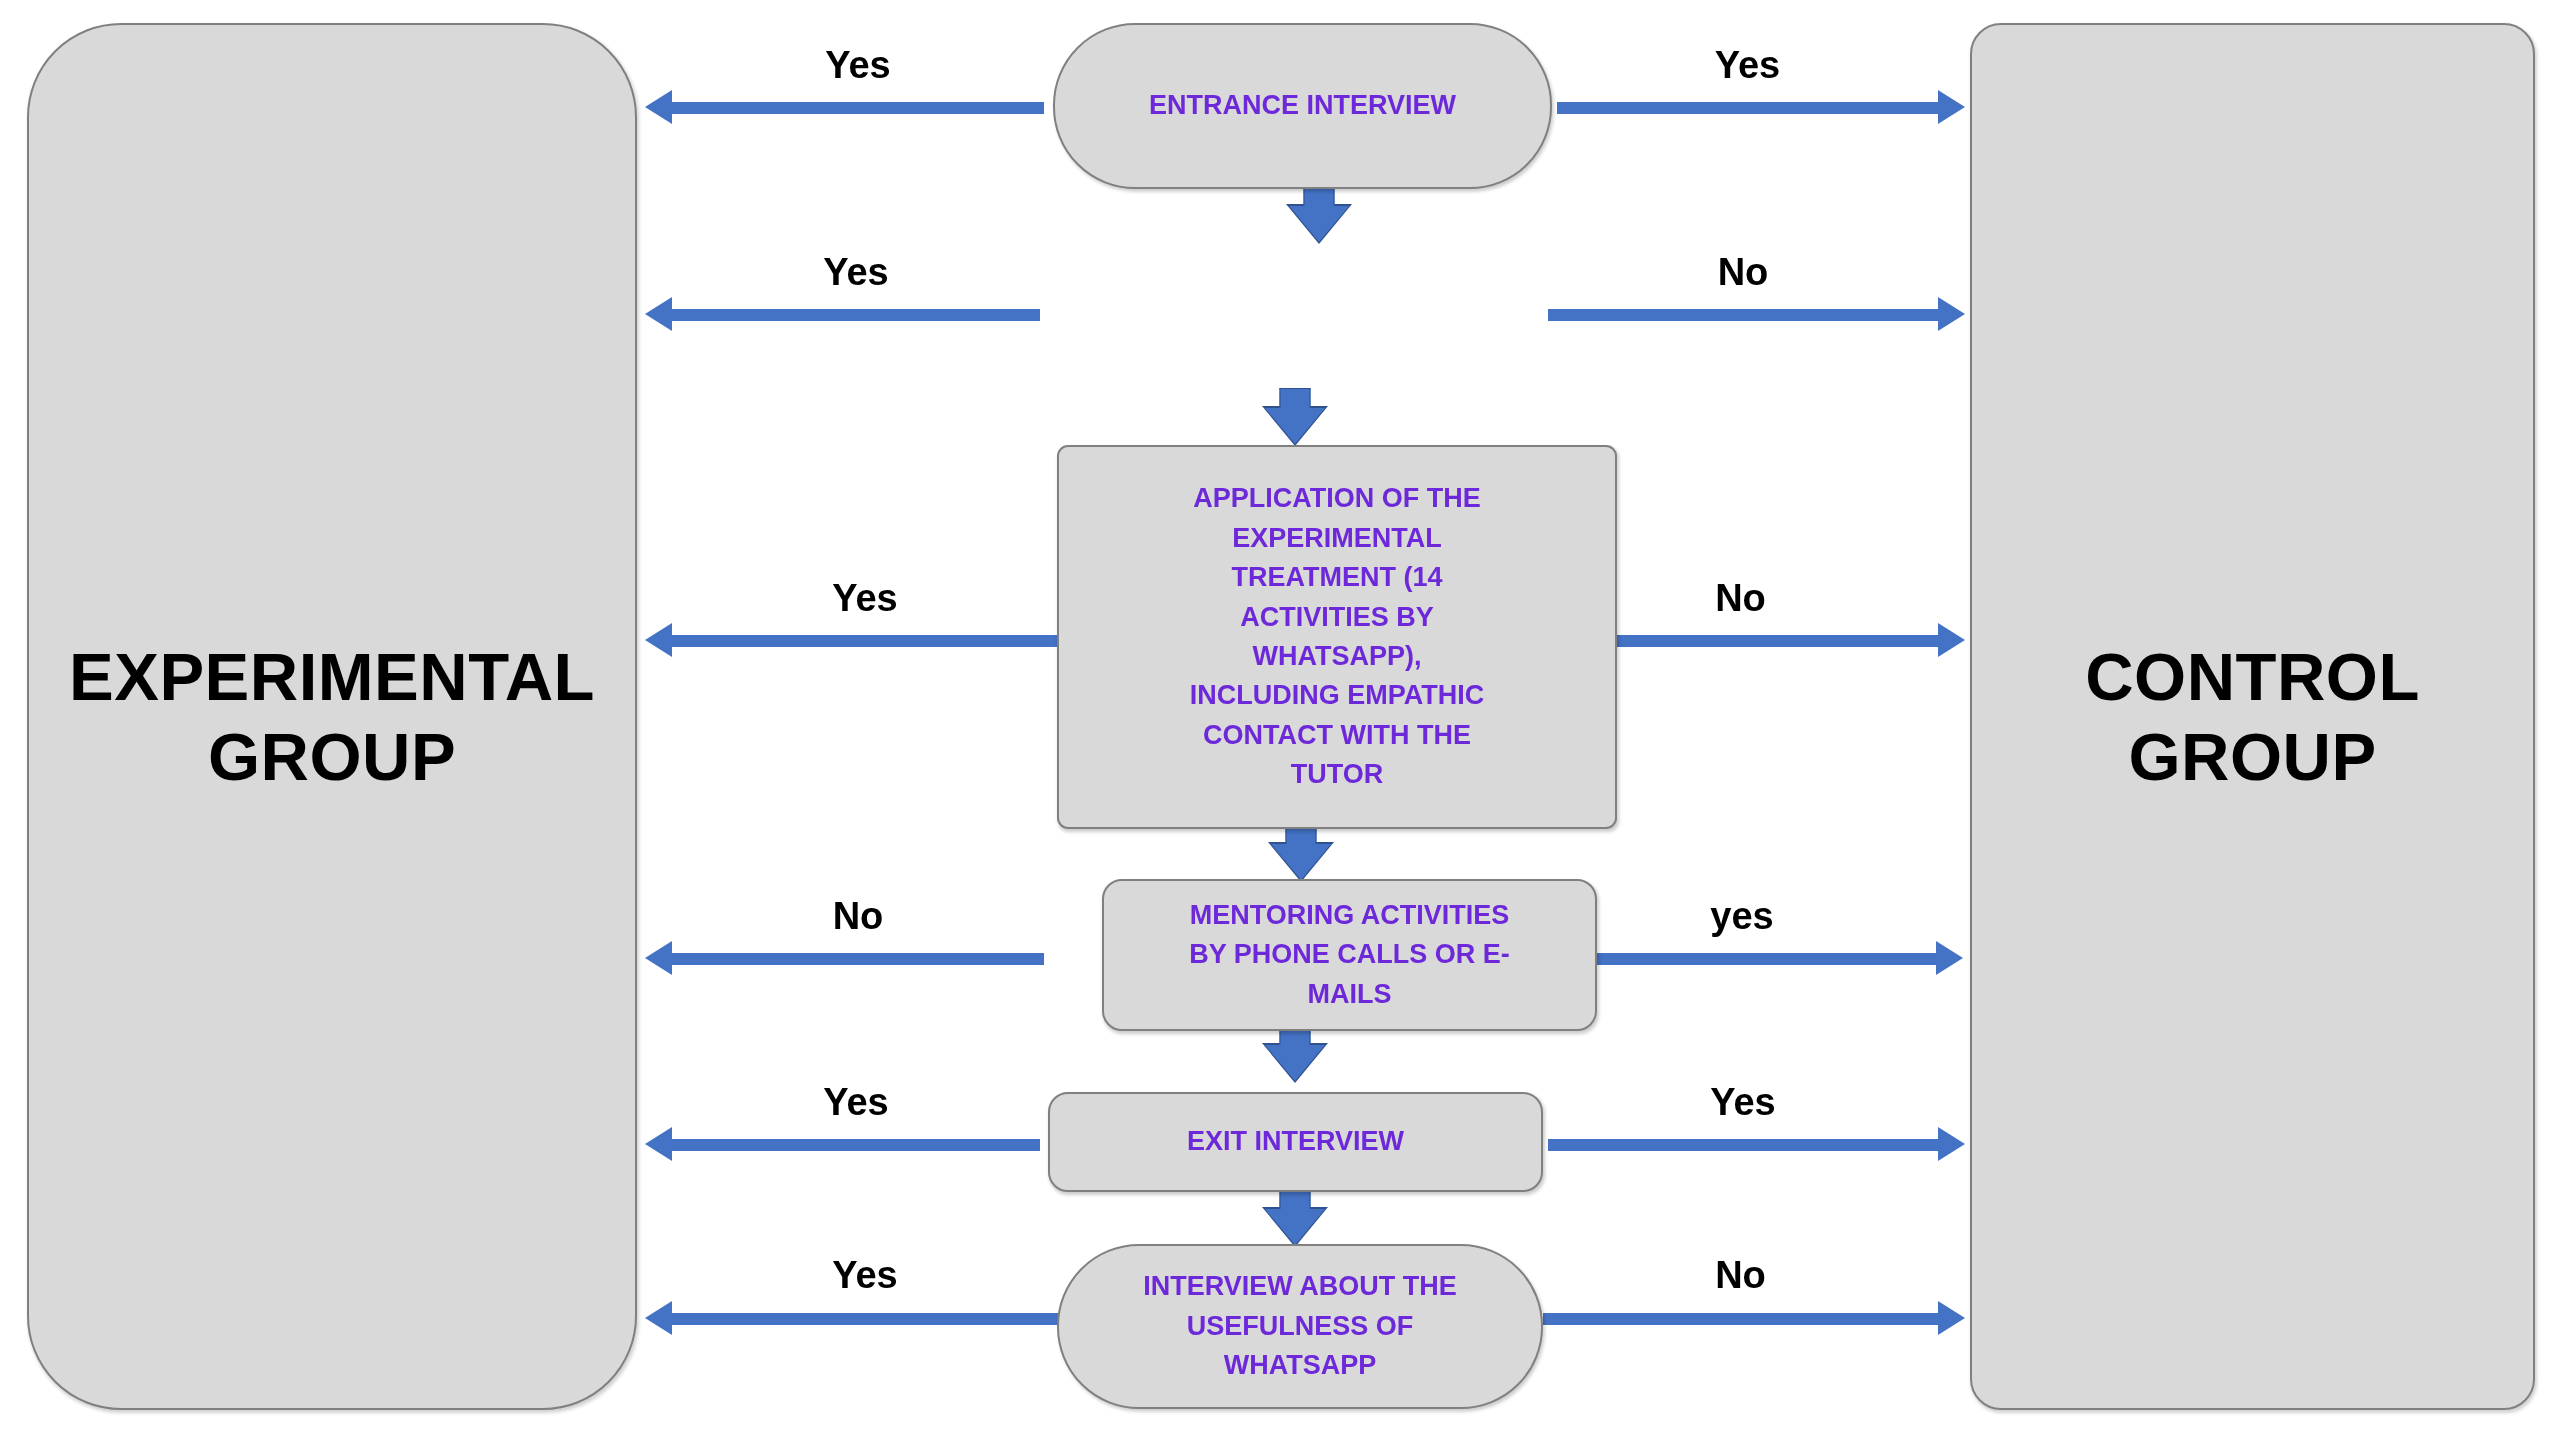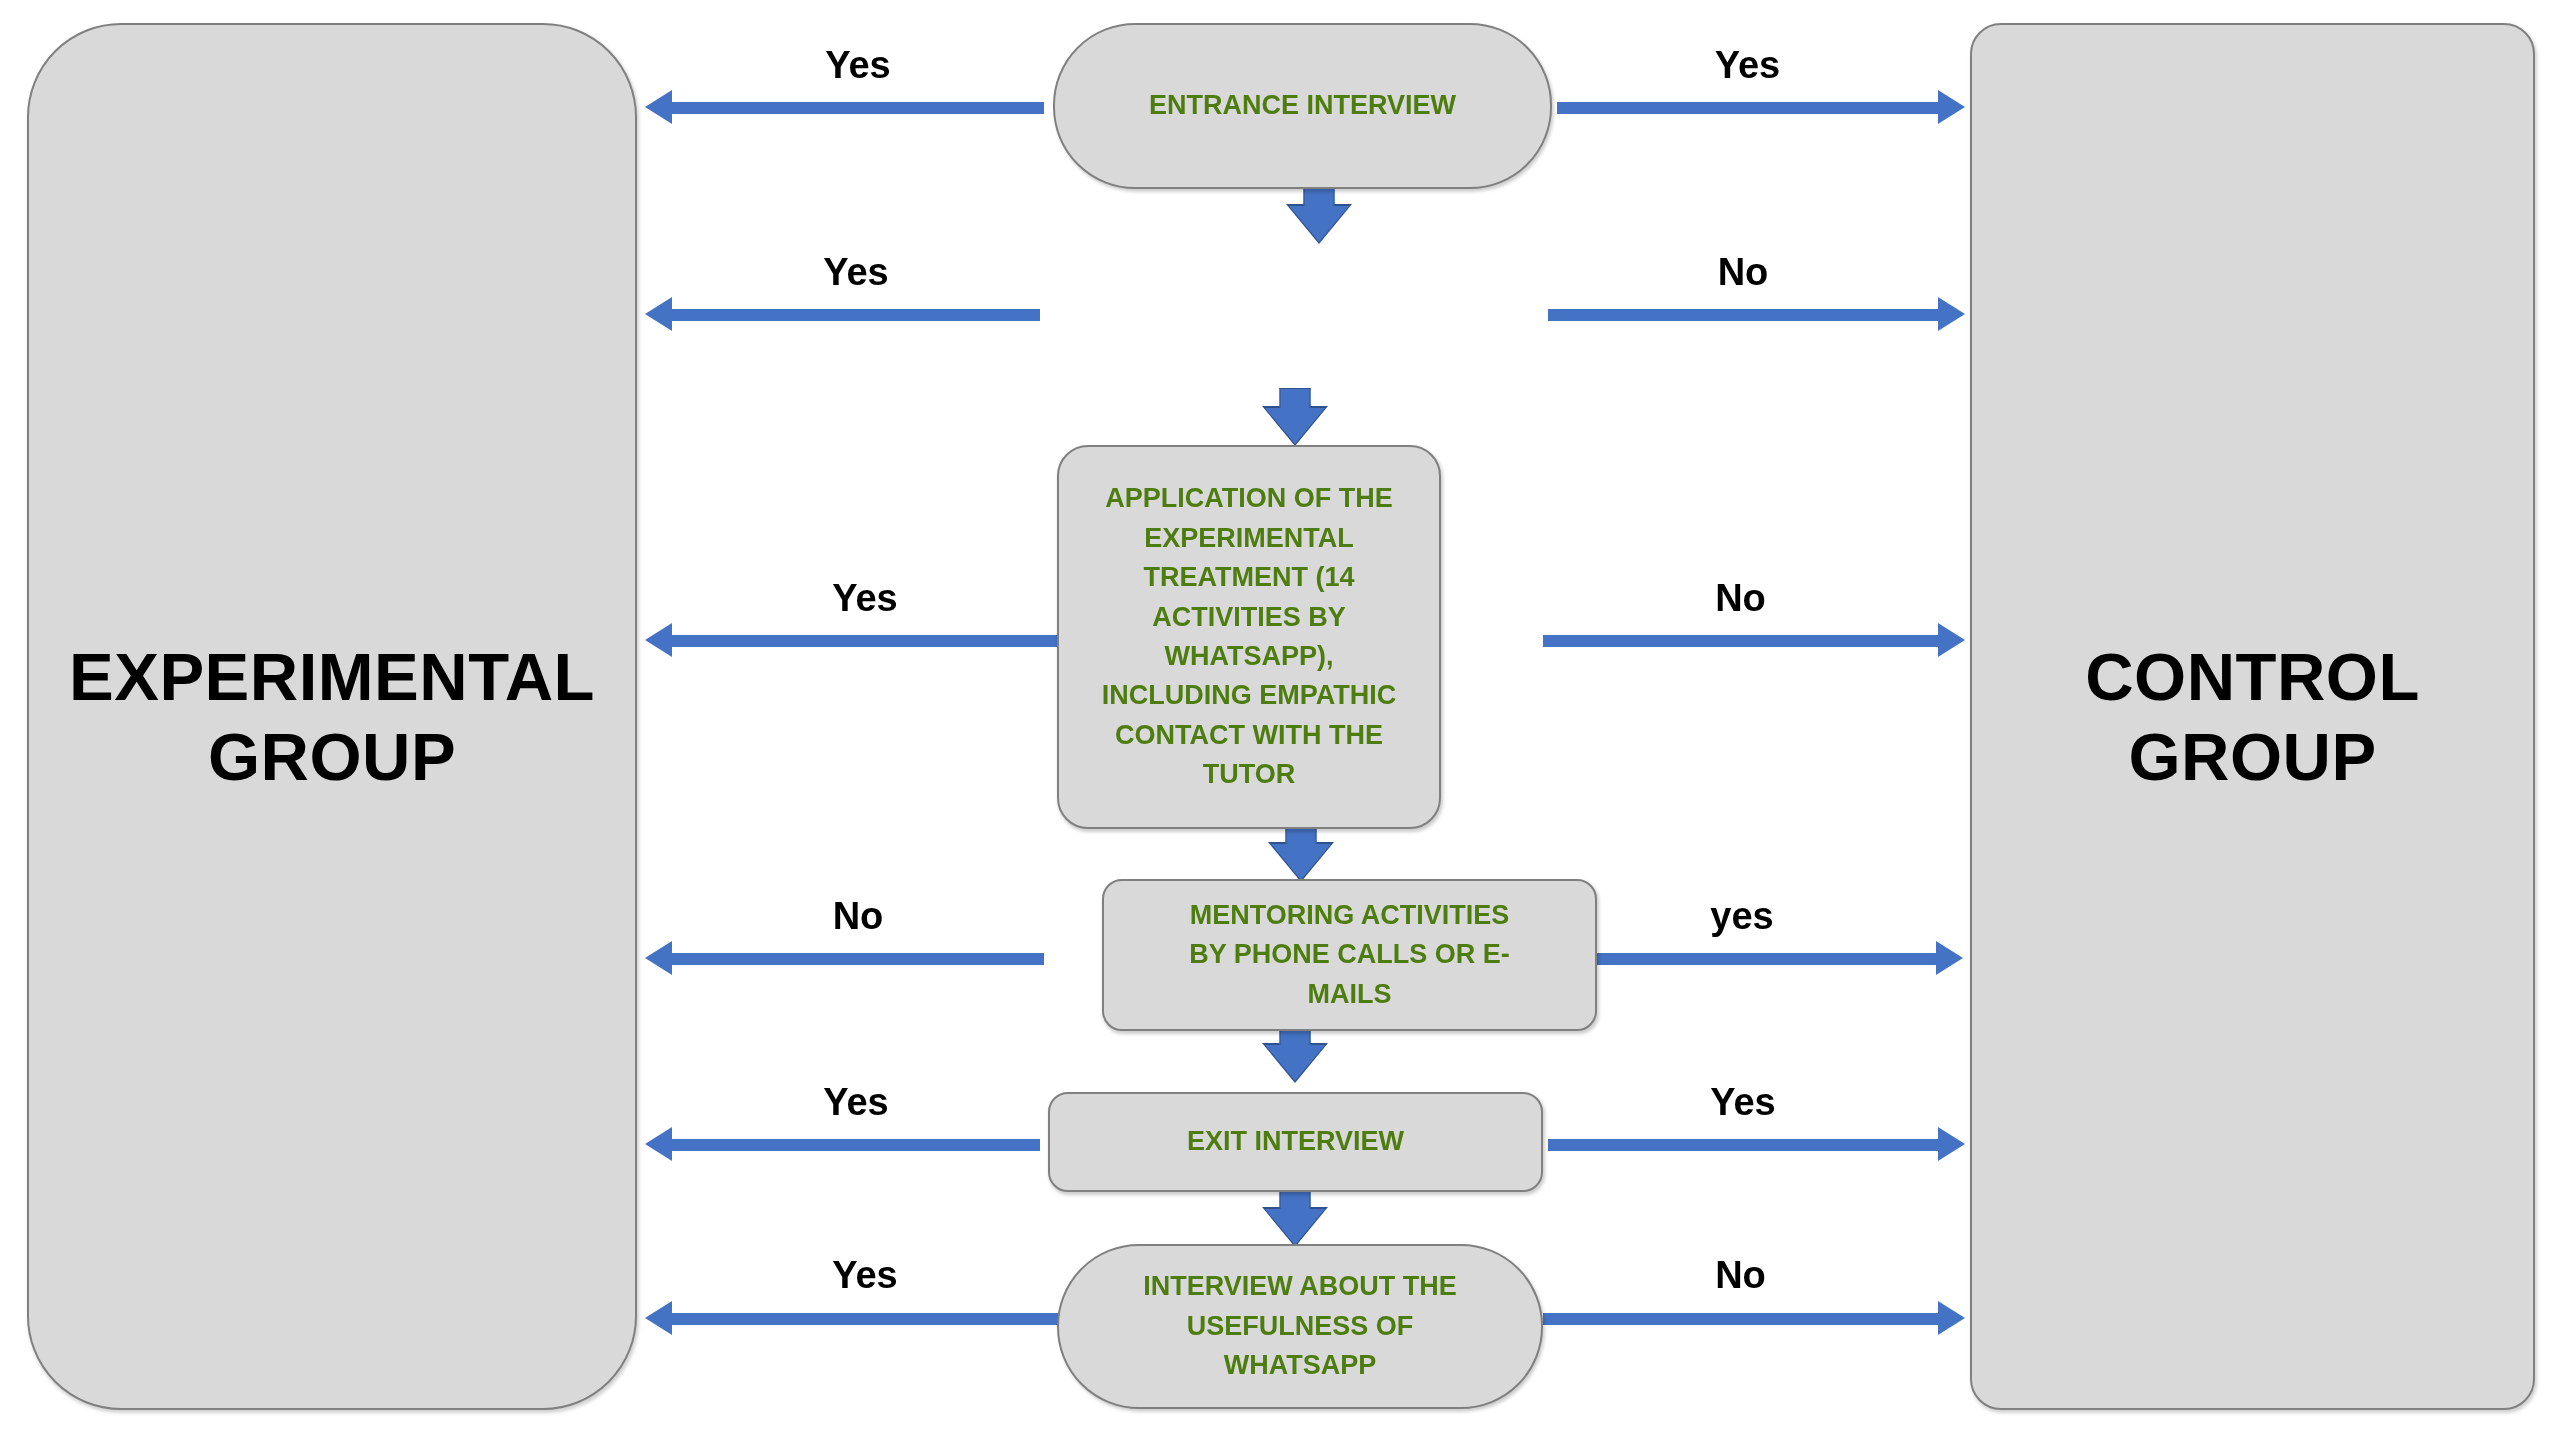--- a/index.html
+++ b/index.html
@@ -64,21 +64,21 @@
     box-sizing: border-box;
     display: flex;
     align-items: center;
     justify-content: center;
     box-shadow: 1.8px 2.7px 3.6px rgba(0,0,0,0.2);
     z-index: 3;
   }
   .process-label {
     font-size: 27px;
     font-weight: bold;
-    color: #4d7c0f;
+    color: #6d28d9;
     text-align: center;
     line-height: 1.46;
     padding: 0 12.7px;
     white-space: pre-line;
   }
 
   
   .h-arrow {
     position: absolute;
     height: 11.8px;
@@ -196,21 +196,21 @@
     <div class="shaft" style="height:23.6px;"></div>
     <div class="head"></div>
   </div>
 
   <div class="h-arrow to-left" style="left:672px; top:635px; width:386px;"></div>
   <div class="arrow-label" style="left:672px; top:577px; width:386px;">Yes</div>
 
   <div class="h-arrow to-right" style="left:1543px; top:635px; width:395px;"></div>
   <div class="arrow-label" style="left:1543px; top:577px; width:395px;">No</div>
 
-  <div class="process-box" style="left:1057px; top:445px; width:384px; height:384px; border-radius:31px;">
+  <div class="process-box" style="left:1057px; top:445px; width:560px; height:384px; border-radius:11px;">
     <div class="process-label">APPLICATION OF THE
 EXPERIMENTAL
 TREATMENT (14
 ACTIVITIES BY
 WHATSAPP),
 INCLUDING EMPATHIC
 CONTACT WITH THE
 TUTOR</div>
   </div>
 

